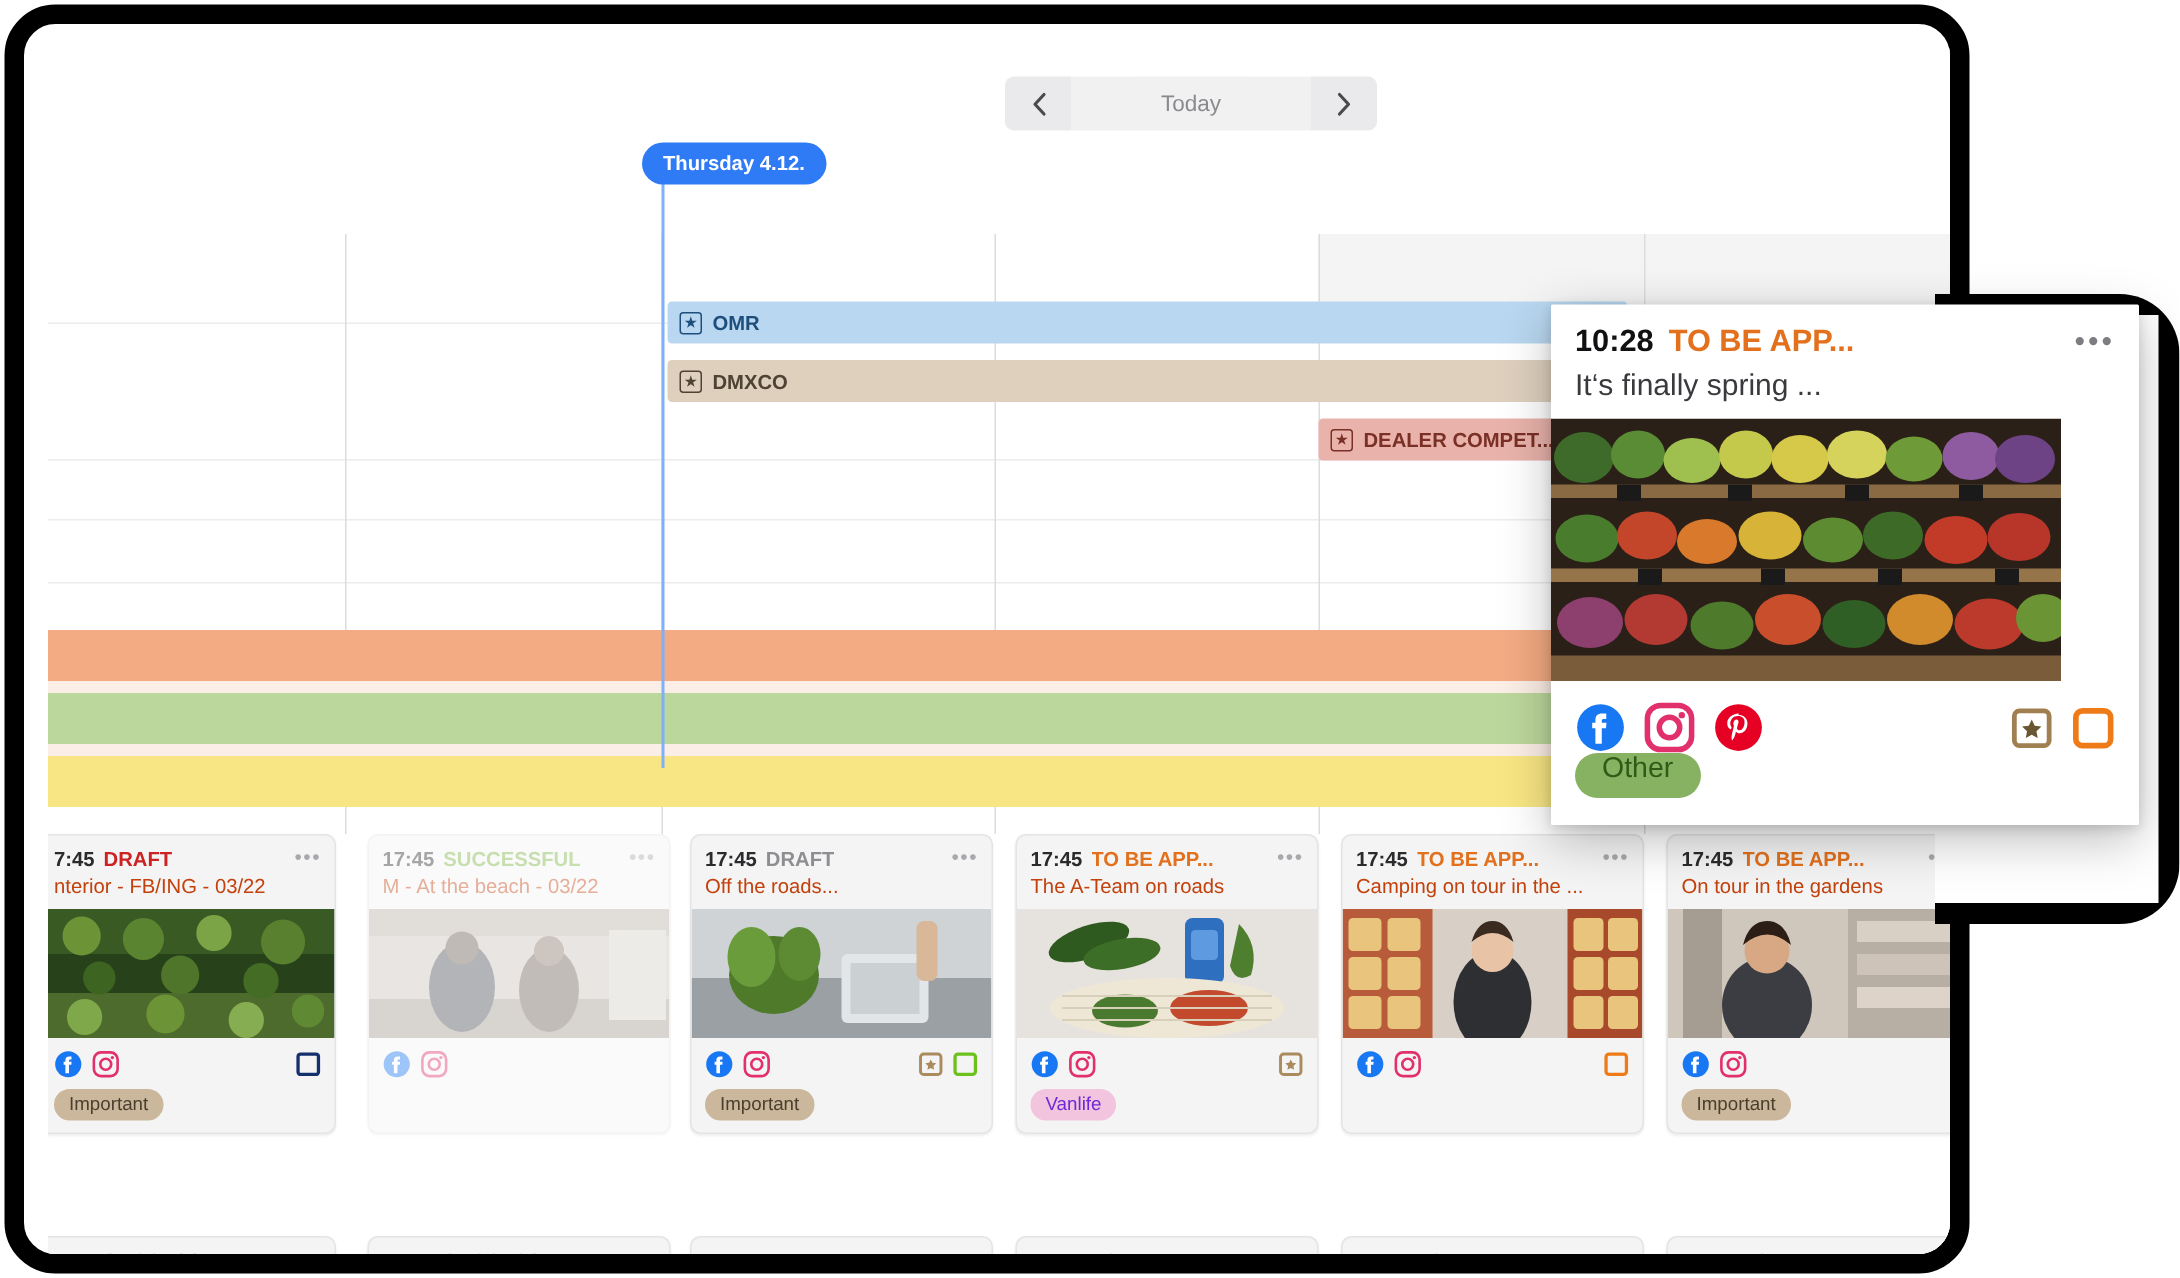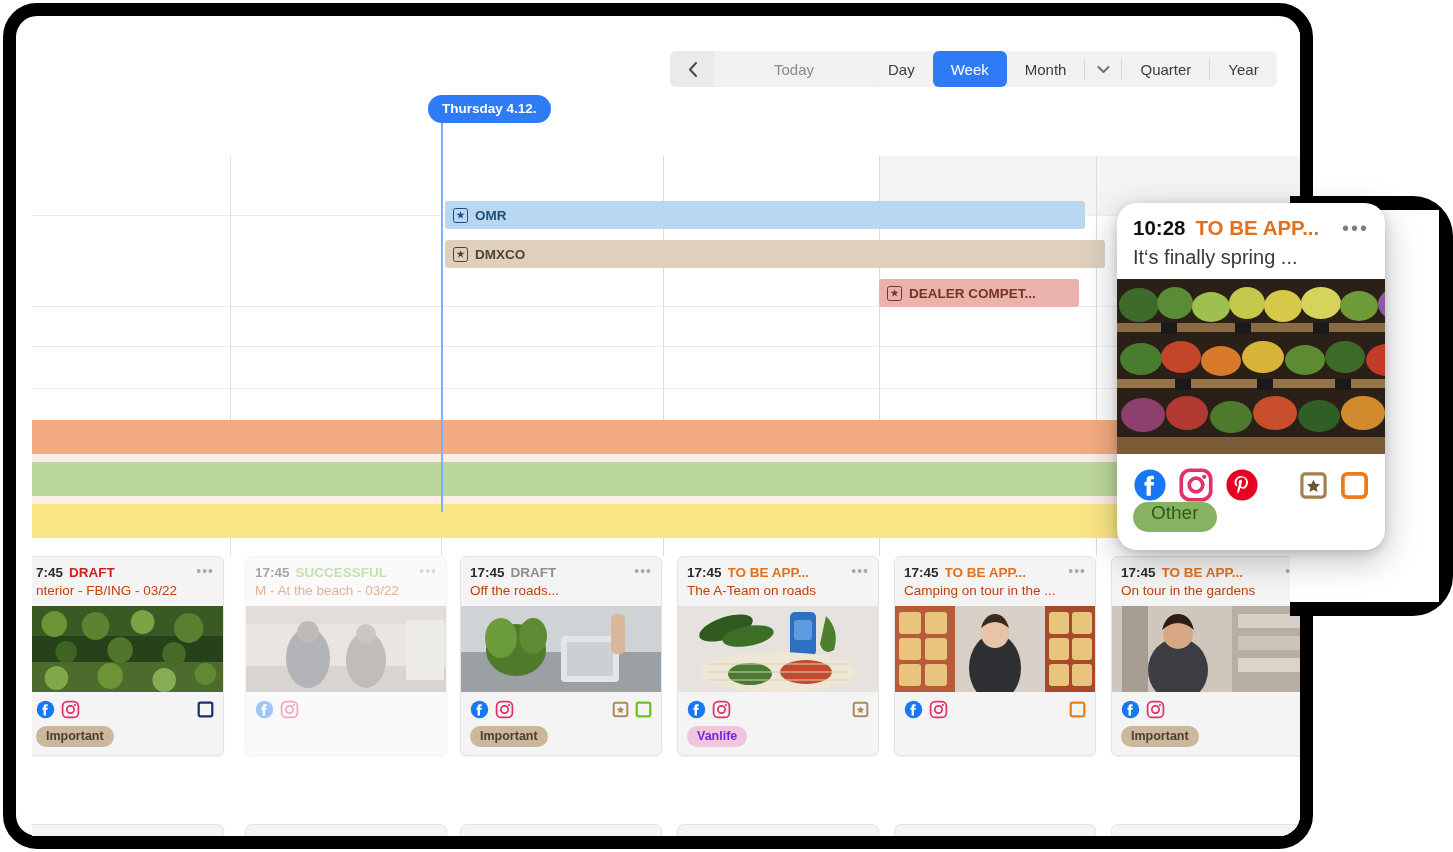--- a/index.html
+++ b/index.html
@@ -154,41 +154,41 @@
   .card-title {
     padding: 1px 9px 8px; font-size: 13.5px; color: #c2410c;
     white-space: nowrap; overflow: hidden; text-overflow: clip;
   }
   .card-thumb { width: 100%; height: 86px; display: block; }
   .card-foot { padding: 7px 9px 8px; }
   .foot-row { display: flex; align-items: center; gap: 6px; min-height: 20px; }
   .foot-spacer { flex: 1; }
   .tag {
     display: inline-block; margin-top: 7px;
-    font-size: 12.5px; padding: 3px 10px 4px; border-radius: 11px; font-weight: bold;
+    font-size: 12.5px; padding: 3px 10px 4px; border-radius: 11px;
   }
   .chan { width: 19px; height: 19px; flex: none; display: block; }
   .sq-ico { width: 17px; height: 17px; flex: none; }
   .dim { opacity: .42; }
 
   
   .vscroll {
     position: absolute; right: 2px; top: 94px;
     width: 9px; height: 640px; background: #f3f3f3; border-radius: 5px;
   }
   .vthumb {
     position: absolute; left: 0; top: 80px; width: 9px; height: 110px;
     background: #c6c6c8; border-radius: 5px; cursor: pointer;
   }
 
   
   .popup {
-    position: absolute; left: 1117px; top: 203px;
-    width: 268px; background: #ffffff;
-    border-radius: 20px;
+    position: absolute; left: 1034px; top: 203px;
+    width: 392px; background: #ffffff;
+    border-radius: 1px;
     box-shadow: 0 10px 34px rgba(0,0,0,.26), 0 2px 8px rgba(0,0,0,.14);
     z-index: 60; overflow: hidden;
   }
   .popup-head { display: flex; align-items: center; padding: 13px 16px 0; }
   .popup-time { font-size: 20.5px; font-weight: bold; color: #111113; }
   .popup-status { font-size: 20.5px; font-weight: bold; margin-left: 10px; white-space: nowrap; }
   .popup-dots { margin-left: auto; color: #7d7d81; font-size: 20px; letter-spacing: 2px; line-height: .6; cursor: pointer; }
   .popup-title { padding: 6px 16px 10px; font-size: 20px; color: #3a3a3e; }
   .popup-img { width: 340px; height: 175px; display: block; }
   .popup-foot { padding: 14px 16px 18px; }
@@ -217,35 +217,20 @@
             </svg>
           </div>
           <div class="nav-today">Today</div>
           <div class="nav-btn">
             <svg width="11" height="17" viewBox="0 0 11 17" aria-hidden="true">
               <path d="M2 2 L8 8.5 L2 15" fill="none" stroke="#4a4a4a" stroke-width="2.1" stroke-linecap="round" stroke-linejoin="round"></path>
             </svg>
           </div>
         </div>
 
-        <div class="range-group">
-          <div class="range-btn">Day</div>
-          <div class="range-btn active">Week</div>
-          <div class="range-btn">Month</div>
-          <div class="range-sep"></div>
-          <div class="range-caret">
-            <svg width="13" height="9" viewBox="0 0 13 9" aria-hidden="true">
-              <path d="M1.5 2 L6.5 7 L11.5 2" fill="none" stroke="#6e6e72" stroke-width="2" stroke-linecap="round" stroke-linejoin="round"></path>
-            </svg>
-          </div>
-          <div class="range-sep"></div>
-          <div class="range-btn">Quarter</div>
-          <div class="range-sep"></div>
-          <div class="range-btn">Year</div>
-        </div>
       </div>
 
       <div class="today-pill">Thursday 4.12.</div>
       <div class="today-line"></div>
 
       <div class="cal">
 
 
         <div class="grid-body">
           <div class="weekend-shade" style="left:847px;width:217px;"></div>

